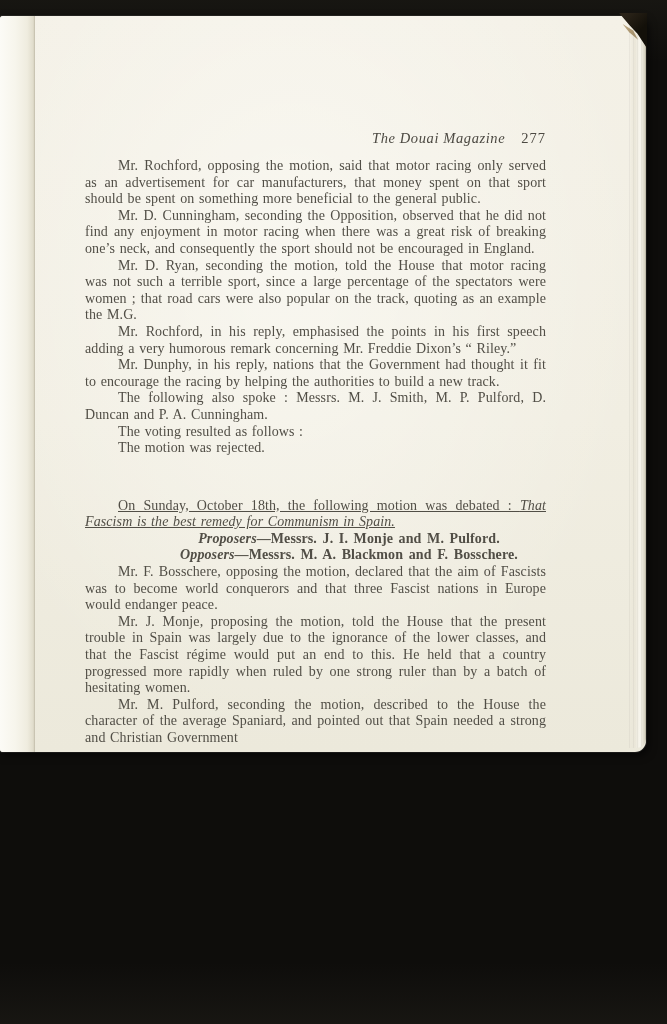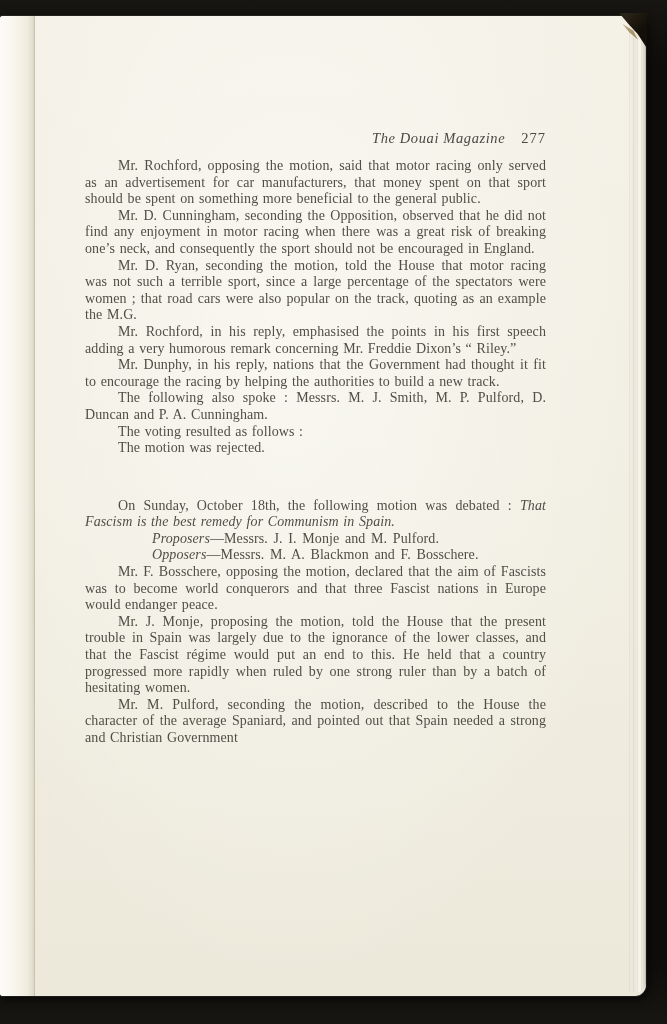--- a/index.html
+++ b/index.html
@@ -17,21 +17,21 @@
   .cover {
     position: absolute; inset: 0;
     background:
       linear-gradient(180deg, rgba(40,38,30,0.35), rgba(0,0,0,0) 6%, rgba(0,0,0,0) 94%, rgba(45,42,34,0.3)),
       #0e0d0b;
   }
   
   .paper {
     position: absolute;
     left: 0; top: 16px;
-    width: 646px; height: 980px;
+    width: 646px; height: 736px;
     background:
       radial-gradient(ellipse at 45% 35%, rgba(255,255,252,0.5), rgba(0,0,0,0) 70%),
       linear-gradient(180deg, #f4f1e7 0%, #f1eee2 55%, #ece9db 100%);
     border-radius: 3px 9px 11px 3px;
     box-shadow: 0 0 0 1px rgba(255,255,255,0.08), 2px 3px 8px rgba(0,0,0,0.7);
   }
   
   .spine-edge {
     position: absolute; left: 0; top: 0; bottom: 0; width: 34px;
     background: linear-gradient(90deg, #fcfbf6 0%, #f7f5ec 45%, #efecdf 80%, #e0dccb 98%, #cfcab8 100%);
@@ -76,26 +76,27 @@
   .textblock p {
     margin: 0;
     font-size: 14px;
     line-height: 16.6px;
     text-align: justify;
     text-indent: 33px;
     letter-spacing: 0.1px;
     word-spacing: 1px;
   }
   .textblock p.speakers {
-    text-align: left;
+    text-align: center;
     text-indent: 67px;
     word-spacing: 2px;
+    font-weight: bold;
   }
   .textblock .i { font-style: italic; }
-  .textblock p.gap-before { margin-top: 41px; }
+  .textblock p.gap-before { margin-top: 41px; text-decoration: underline; }
 
   .votes {
     margin: 1px 0 1px 127px;
     font-size: 13.8px;
     line-height: 16.6px;
   }
   .vote-row { display: flex; }
   .vote-label { width: 141px; }
   .vote-value { white-space: pre; }
 </style>

